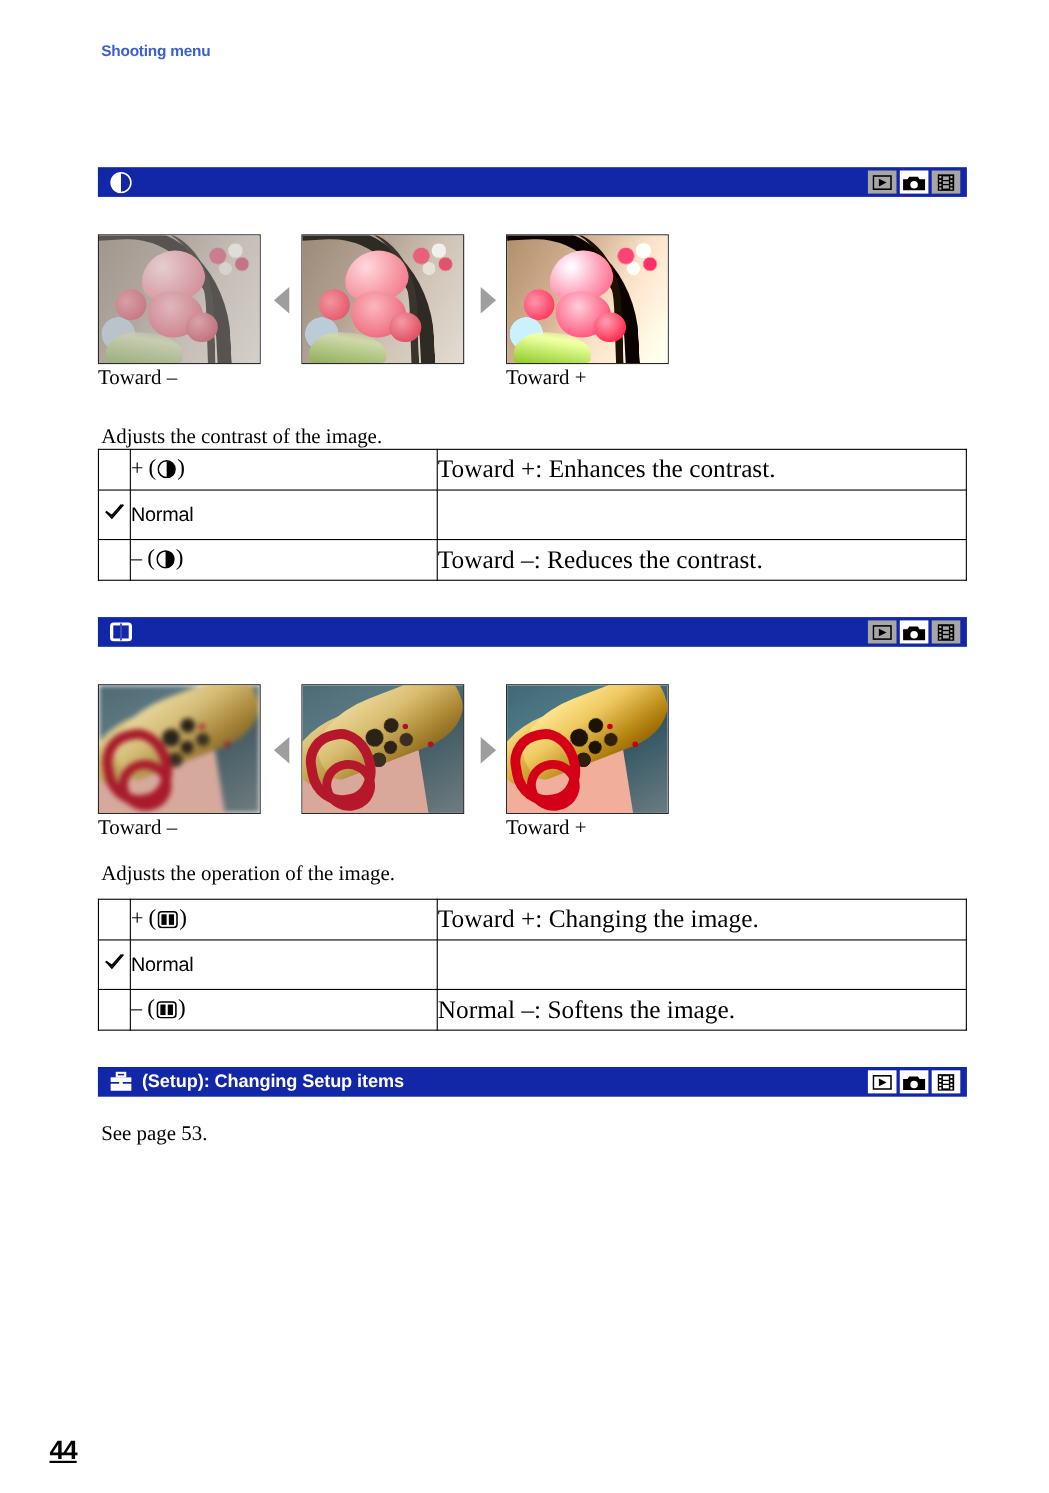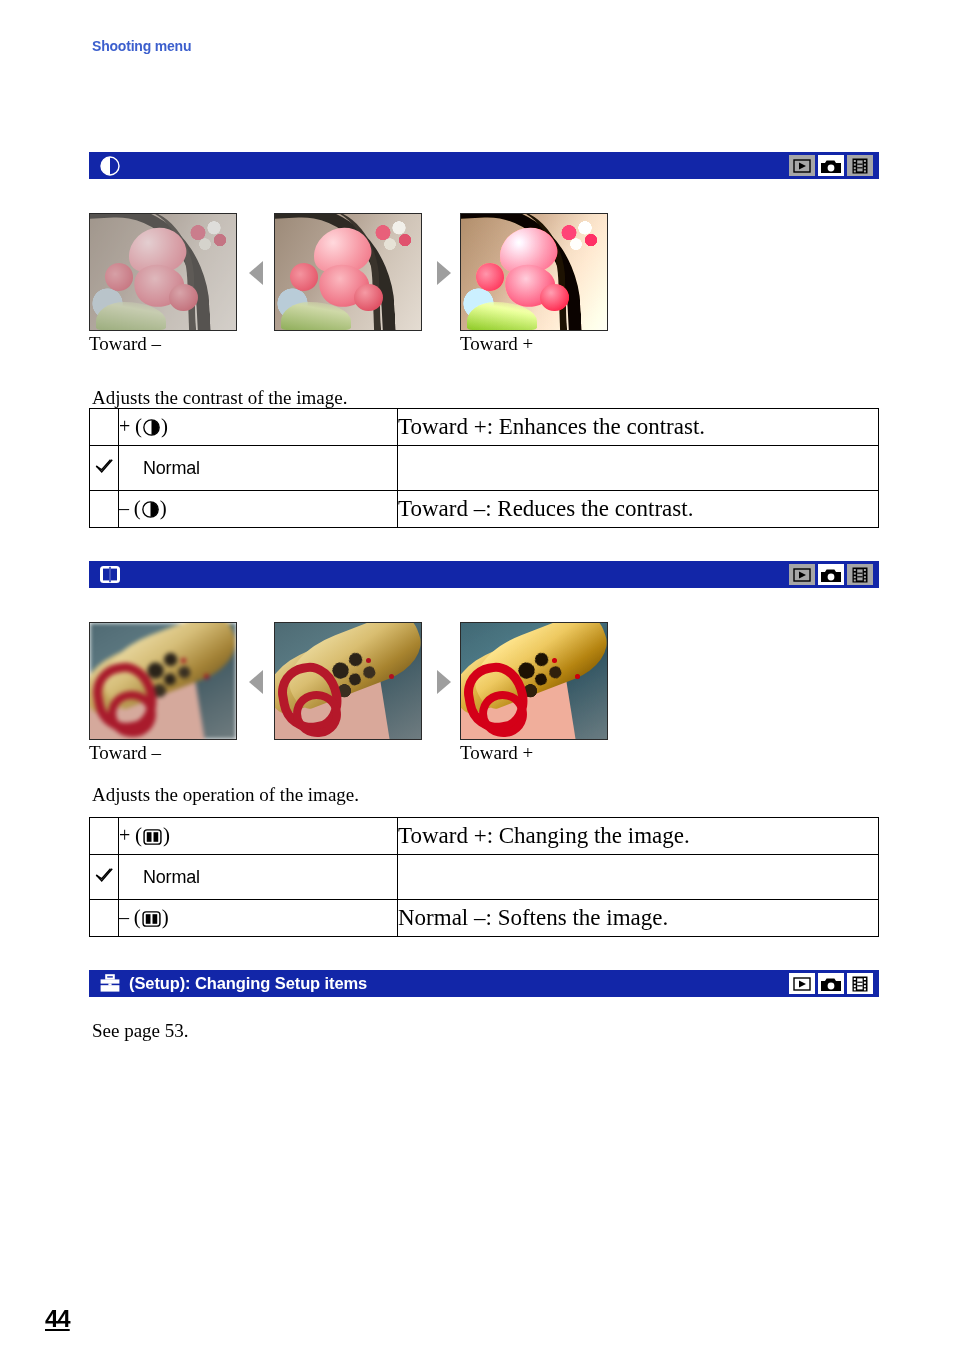--- a/index.html
+++ b/index.html
@@ -171,21 +171,20 @@
   }
   .cell-label {
     padding-left: 16px;
     height: 36px;
     font-size: 19px;
   }
   .cell-label.sans {
     font-family: "Liberation Sans", sans-serif;
     font-size: 18px;
     letter-spacing: -0.2px;
-    padding-left: 24px;
   }
   .cell-desc {
     padding-left: 16px;
     height: 36px;
     font-size: 23px;
   }
   .row-tall .cell-check,
   .row-tall .cell-label,
   .row-tall .cell-desc { height: 44px; }
 

